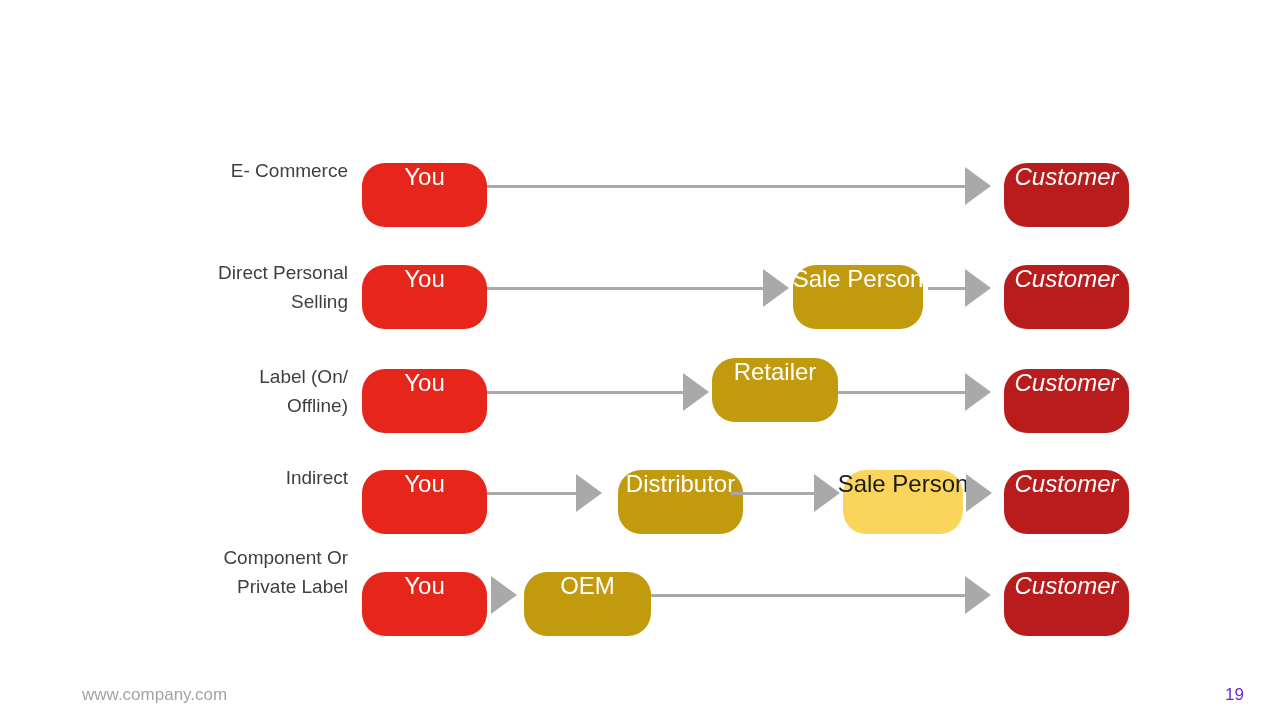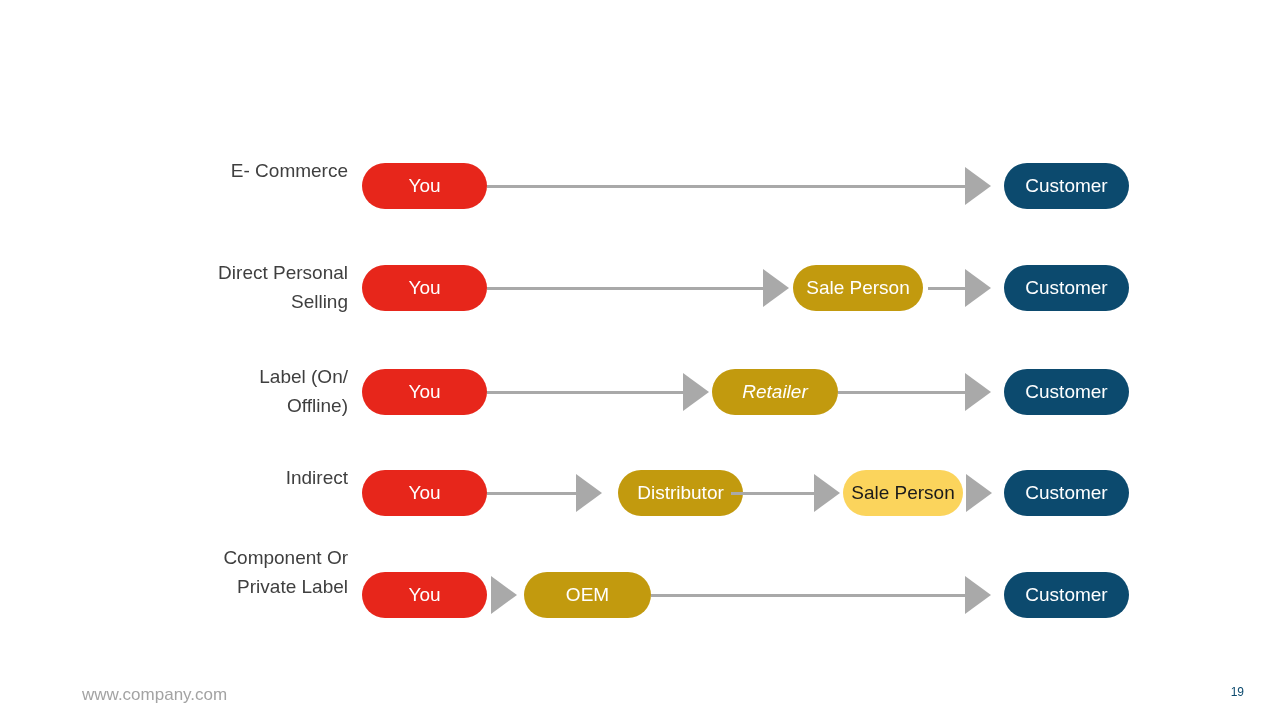--- a/index.html
+++ b/index.html
@@ -11,36 +11,36 @@
     position:absolute;left:72px;top:6px;
     font-family:"DejaVu Serif","Liberation Serif",serif;
     font-size:42px;font-weight:600;color:#111111;letter-spacing:0.5px;
   }
   .row-label{
     position:absolute;left:60px;width:288px;height:60px;
     display:flex;flex-direction:column;justify-content:flex-start;align-items:flex-end;
     color:#3f3f3f;font-size:19px;line-height:29px;text-align:right;
   }
   .pill{
-    position:absolute;height:46px;border-radius:23px;
-    display:flex;align-items:center;justify-content:center;
-    font-size:19px;color:#ffffff;white-space:nowrap;
+    position:absolute;height:64px;border-radius:23px;
+    display:flex;justify-content:center;
+    font-size:24px;color:#ffffff;white-space:nowrap;
   }
   .pill.you{background:#e7261b;width:125px;}
-  .pill.customer{background:#0c4a6e;width:125px;}
+  .pill.customer{background:#b91c1c;width:125px;font-style:italic;}
   .pill.gold{background:#c29a0e;}
   .pill.light{background:#fbd45c;color:#1b1b1b;}
   .line{position:absolute;height:2.5px;background:#a9a9a9;}
   .arrowhead{
     position:absolute;width:0;height:0;
     border-top:19px solid transparent;border-bottom:19px solid transparent;
     border-left:26px solid #a9a9a9;
   }
   .footer-site{position:absolute;left:82px;top:685px;font-size:17px;color:#a3a3a3;}
-  .footer-page{position:absolute;right:36px;top:685px;font-size:12px;color:#0c4a6e;}
+  .footer-page{position:absolute;right:36px;top:685px;font-size:17px;color:#6d28d9;}
 </style>
 </head>
 <body>
 
 <div id="slide">
 
 
   <div>
     <div class="row-label" style="top:156px;">
       <span>E- Commerce</span>
@@ -78,21 +78,21 @@
   <div>
     <div class="row-label" style="top:362px;">
       <span>Label (On/</span>
       <span>Offline)</span>
     </div>
     <div class="pill you" style="left:362px;top:369px;">
       <span>You</span>
     </div>
     <div class="line" style="left:487px;top:391px;width:196px;"></div>
     <div class="arrowhead" style="left:683px;top:373px;"></div>
-    <div class="pill gold" style="left:712px;top:369px;width:126px;font-style:italic;">
+    <div class="pill gold" style="left:712px;top:358px;width:126px;">
       <span>Retailer</span>
     </div>
     <div class="line" style="left:838px;top:391px;width:127px;"></div>
     <div class="arrowhead" style="left:965px;top:373px;"></div>
     <div class="pill customer" style="left:1004px;top:369px;">
       <span>Customer</span>
     </div>
   </div>
 
   <div>

